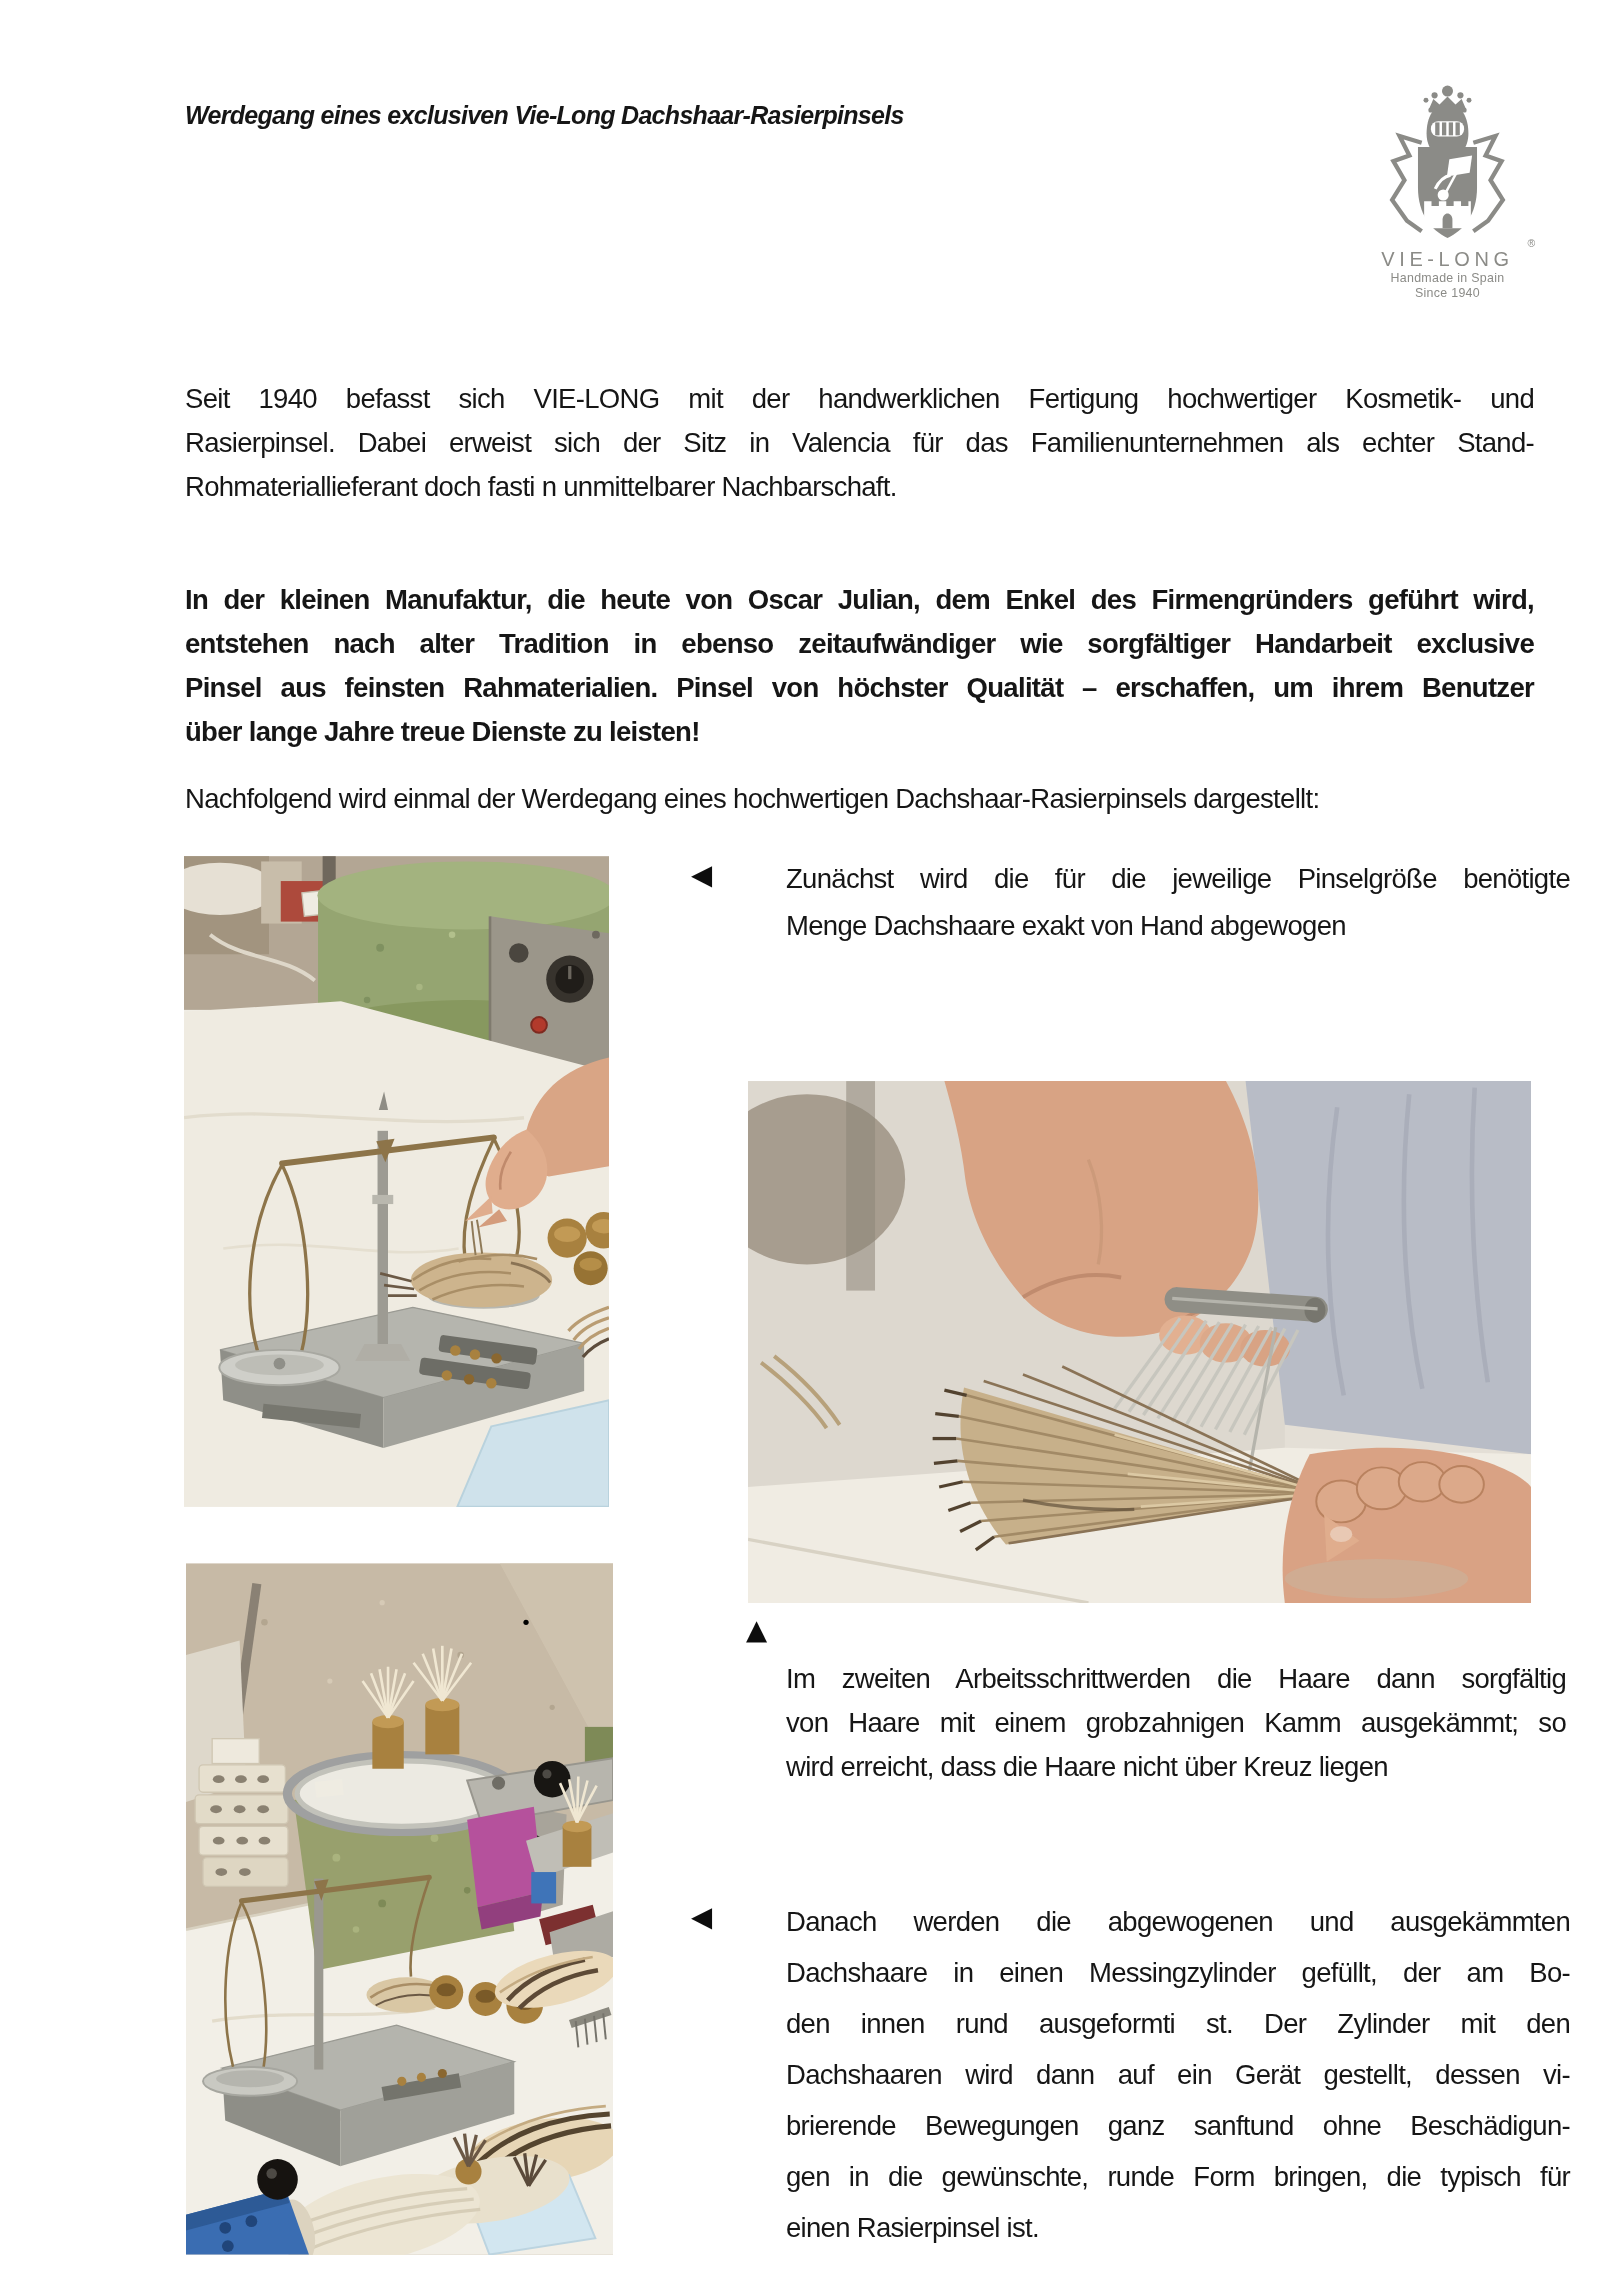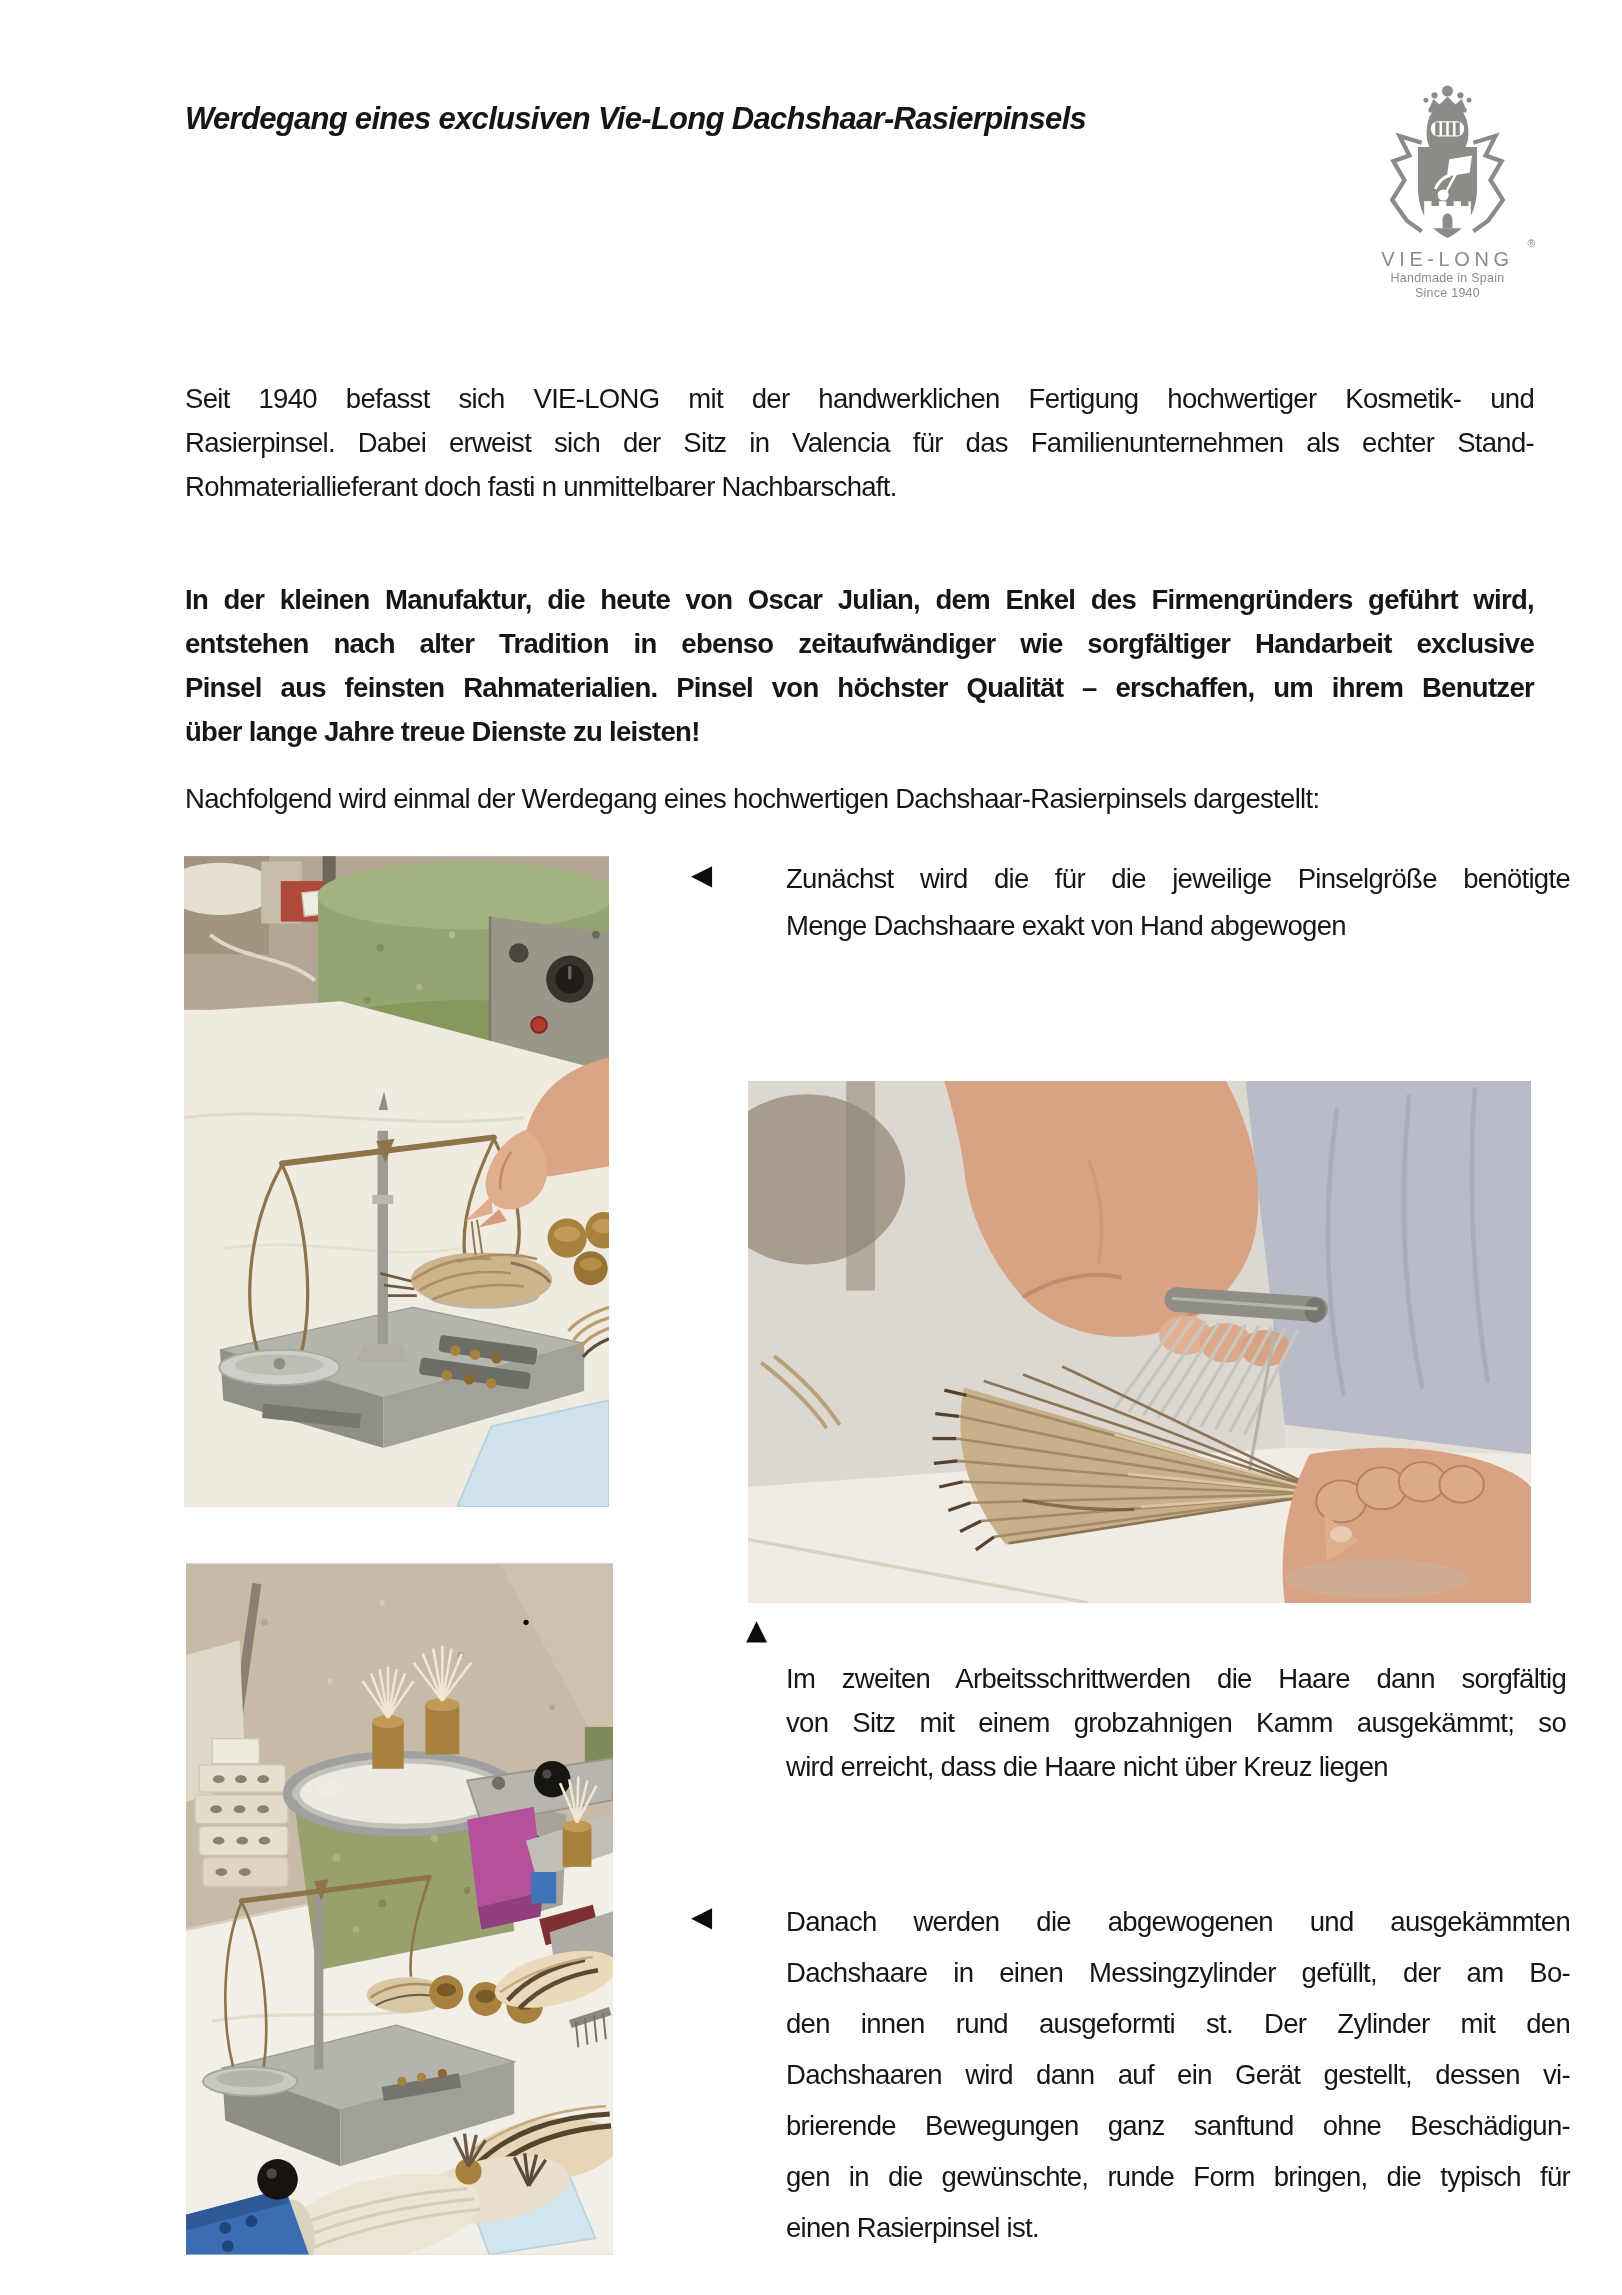--- a/index.html
+++ b/index.html
@@ -1,19 +1,19 @@
 <!DOCTYPE html>
 <html style="font-size:10.5px"><head>
 <meta charset="utf-8">
 <style>
   html,body{margin:0;padding:0;background:#ffffff;}
   .page{position:relative;width:1622px;height:2295px;background:#ffffff;overflow:hidden;
         font-family:"Liberation Sans",sans-serif;color:#161616;}
   .abs{position:absolute;}
-  .title{font-size:31px;font-weight:bold;font-style:italic;letter-spacing:-0.7px;white-space:nowrap;}
+  .title{font-size:25px;font-weight:bold;font-style:italic;letter-spacing:-0.7px;white-space:nowrap;}
   .body-block{font-size:27.5px;letter-spacing:-0.7px;line-height:44px;}
   .jline{text-align:justify;text-align-last:justify;}
   .jline.jlast{text-align-last:left;}
   .lead{font-size:27.5px;letter-spacing:-0.7px;white-space:nowrap;}
   .side-block{font-size:27.5px;letter-spacing:-0.7px;margin-left:40px;}
   .lh72{line-height:47px;}
   .lh68{line-height:44px;}
   .lh78{line-height:51px;}
   .marker{font-family:"DejaVu Sans",sans-serif;font-size:27.5px;color:#0d0d0d;line-height:29px;}
   .logo{color:#8b8b87;text-align:center;}
@@ -262,21 +262,21 @@
       <ellipse cx="1090" cy="616" rx="34" ry="28" fill="#dca98a" stroke="#b9825f" stroke-width="3"></ellipse>
       <polygon points="880,662 934,702 884,734" fill="#e0ad8d"></polygon>
       <ellipse cx="906" cy="692" rx="17" ry="12" fill="#e9c9b4"></ellipse>
       <ellipse cx="960" cy="760" rx="140" ry="30" fill="#c5b9a4" opacity="0.45"></ellipse>
     </g>
   </svg>
 
   <div class="abs marker" style="left:746px;top:1615px;">▲</div>
   <div class="abs side-block lh68" style="left:746px;top:1657px;width:780px;">
     <div class="jline">Im zweiten Arbeitsschrittwerden die Haare dann sorgfältig</div>
-    <div class="jline">von Sitz mit einem grobzahnigen Kamm ausgekämmt;  so</div>
+    <div class="jline">von Haare mit einem grobzahnigen Kamm ausgekämmt;  so</div>
     <div class="jline jlast">wird erreicht, dass die Haare nicht über Kreuz liegen</div>
   </div>
 
   <div class="abs marker" style="left:691px;top:1902px;">◀</div>
   <div class="abs side-block lh78" style="left:746px;top:1896px;width:784px;">
     <div class="jline">Danach  werden  die abgewogenen und  ausgekämmten</div>
     <div class="jline">Dachshaare in einen Messingzylinder gefüllt, der am Bo-</div>
     <div class="jline">den innen rund ausgeformti st.  Der  Zylinder mit  den</div>
     <div class="jline">Dachshaaren wird  dann auf  ein Gerät  gestellt,  dessen vi-</div>
     <div class="jline">brierende Bewegungen ganz sanftund ohne Beschädigun-</div>

